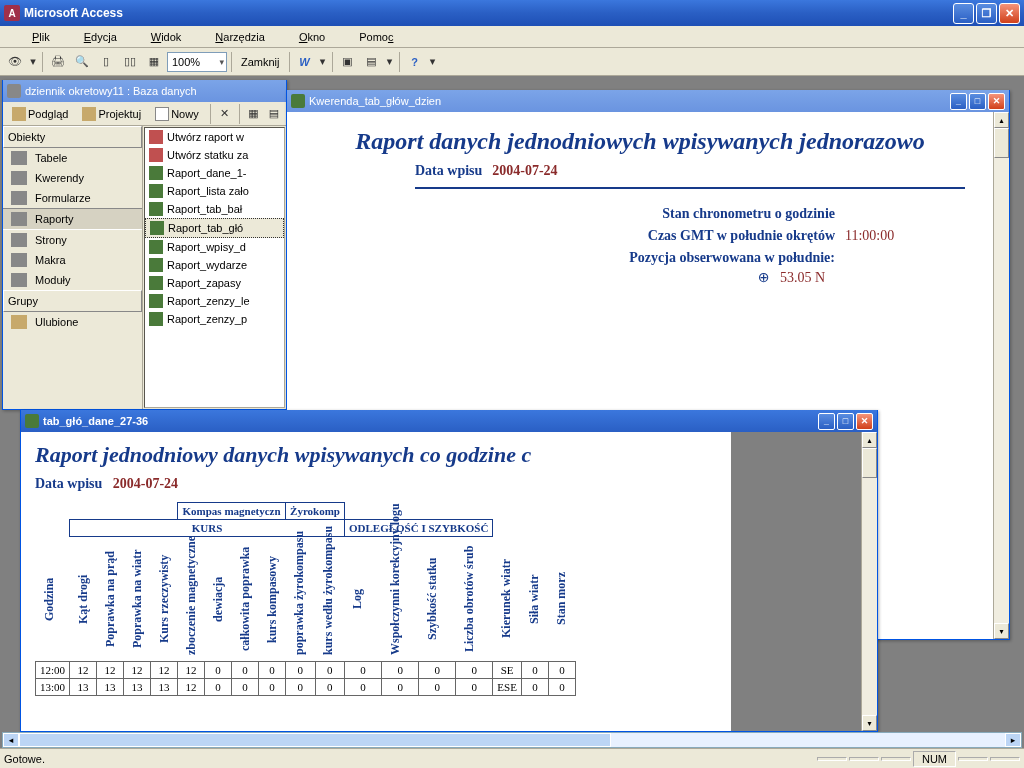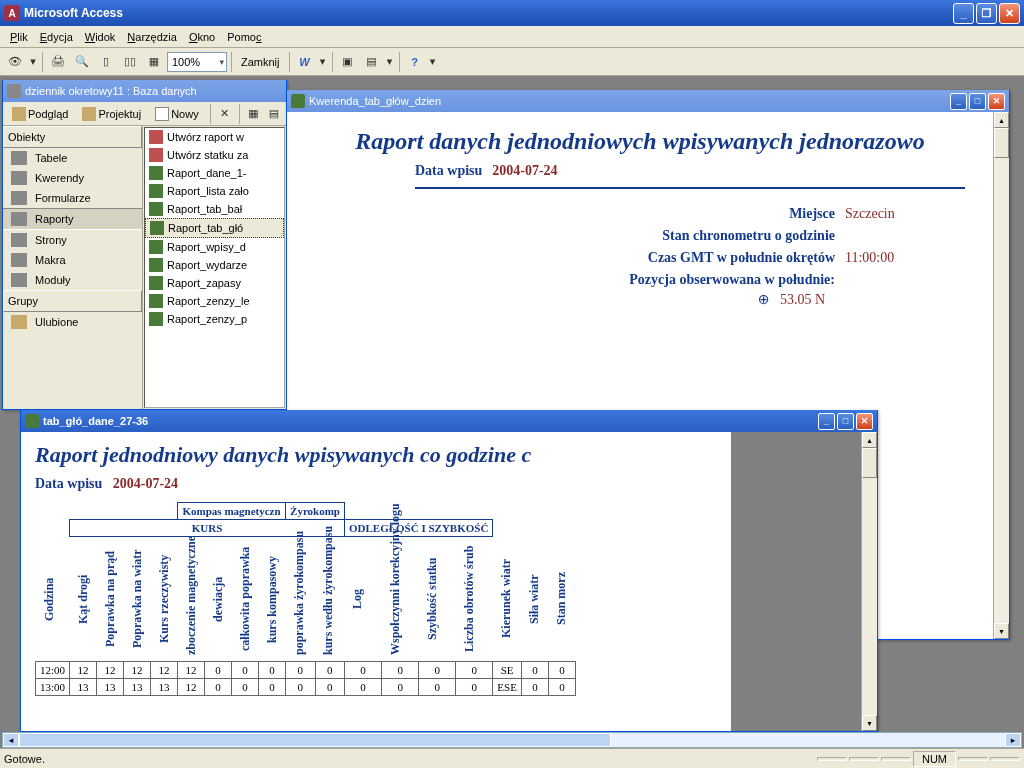--- a/index.html
+++ b/index.html
@@ -9,21 +9,21 @@
 .app-titlebar { height: 26px; background: linear-gradient(to bottom, #3b77dd 0%, #2a5fc4 50%, #1e4fb5 100%); color: white; display: flex; align-items: center; padding: 0 4px; font-weight: bold; font-size: 12px; }
 .app-titlebar .icon { width: 16px; height: 16px; background: #a0304a; margin-right: 4px; border-radius: 2px; display: inline-flex; align-items: center; justify-content: center; color: white; font-size: 10px; }
 .app-titlebar .spacer { flex: 1; }
 .win-controls { display: flex; gap: 2px; }
 .win-btn { width: 21px; height: 21px; border: 1px solid #fff; border-radius: 3px; display: flex; align-items: center; justify-content: center; font-family: Arial; font-size: 11px; font-weight: bold; cursor: pointer; }
 .win-btn.min, .win-btn.max, .win-btn.restore { background: linear-gradient(to bottom, #5a8de0, #2a5fc4); color: white; }
 .win-btn.close { background: linear-gradient(to bottom, #f5947a, #d0401a); color: white; }
 
 
 .menubar { height: 22px; background: #ece9d8; border-bottom: 1px solid #aca899; display: flex; align-items: center; padding: 0 4px; }
-.menubar span { padding: 2px 6px; cursor: pointer; }
+.menubar span { padding: 2px 6px; cursor: pointer; margin-left: 22px; }
 .menubar span u { text-decoration: underline; }
 
 
 .toolbar { height: 28px; background: #ece9d8; border-bottom: 1px solid #aca899; display: flex; align-items: center; padding: 0 4px; gap: 2px; }
 .tb-btn { width: 22px; height: 22px; border: 1px solid transparent; display: flex; align-items: center; justify-content: center; cursor: pointer; color: #333; }
 .tb-sep { width: 1px; height: 20px; background: #aca899; margin: 0 2px; }
 .tb-combo { height: 20px; border: 1px solid #7f9db9; background: white; padding: 0 14px 0 4px; font-size: 11px; display: flex; align-items: center; position: relative; }
 .tb-combo::after { content: "▾"; position: absolute; right: 2px; font-size: 9px; color: #555; }
 .tb-label { padding: 0 4px; border: 1px solid transparent; }
 
@@ -274,24 +274,20 @@
     <div class="rpt-body">
       <div class="rpt-page" style="margin-right:16px">
         <h1>Raport danych jednodniowych wpisywanych jednorazowo</h1>
         <div style="display:flex;gap:10px;font-size:14px;font-weight:bold;justify-content:flex-start;padding-left:100px">
           <span>Data wpisu</span>
           <span class="red">2004-07-24</span>
         </div>
         <div class="rpt-hr" style="margin-left:100px"></div>
         <div id="rpt1-rows" style="padding-left:60px">
             <div class="rpt-row">
-              <span class="lbl">Miejsce</span>
-              <span class="val">Szczecin</span>
-            </div>
-            <div class="rpt-row">
               <span class="lbl">Stan chronometru o godzinie</span>
               <span class="val"></span>
             </div>
             <div class="rpt-row">
               <span class="lbl">Czas GMT w południe okrętów</span>
               <span class="val">11:00:00</span>
             </div>
             <div class="rpt-row">
               <span class="lbl">Pozycja obserwowana w południe:</span>
               <span class="val"></span>

